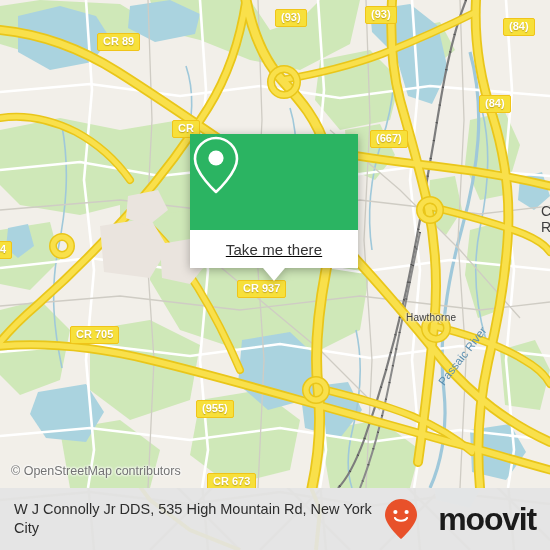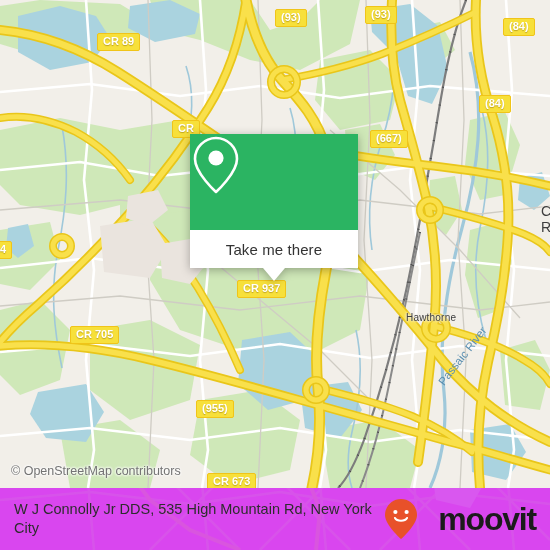--- a/index.html
+++ b/index.html
@@ -31,29 +31,29 @@
                color:#737373;z-index:40;
                text-shadow:0 0 3px #fff,0 0 3px #fff,0 0 3px #fff;}
 
   
   #popup{position:absolute;left:190px;top:134px;width:168px;z-index:60;
          filter:drop-shadow(0 2px 5px rgba(0,0,0,.30));}
   #popup-img{height:96px;background:#2bb462;display:flex;align-items:center;
              justify-content:center;}
   #popup-img svg{display:block;}
   #popup-body{background:#fff;height:38px;display:flex;align-items:center;
-              justify-content:center;position:relative;}
+              justify-content:center;position:relative;text-decoration:underline;}
   #popup-label{font-size:15px;color:#333;letter-spacing:.1px;}
   #popup-tail{position:absolute;left:50%;margin-left:-11px;top:38px;
               width:0;height:0;border-left:11px solid transparent;
               border-right:11px solid transparent;border-top:13px solid #fff;}
 
   
   #footer{position:absolute;left:0;top:488px;width:550px;height:62px;
-          background:#d946ef;overflow:hidden;}
+          background:#e5e5e5;overflow:hidden;}
   #footer-watermark{position:absolute;left:0;top:-488px;width:550px;height:550px;
                     opacity:.10;pointer-events:none;}
   #footer-inner{position:relative;width:550px;height:62px;
                 display:flex;align-items:center;justify-content:space-between;
                 padding:0 14px 0 14px;box-sizing:border-box;}
   #footer-title{font-size:14.5px;color:#2d2d2d;line-height:19px;
                 max-width:360px;}
   #brand{display:flex;align-items:center;gap:20px;}
   #brand-word{font-size:32px;color:#1b1b1b;font-weight:bold;letter-spacing:-1.2px;
               line-height:32px;}

